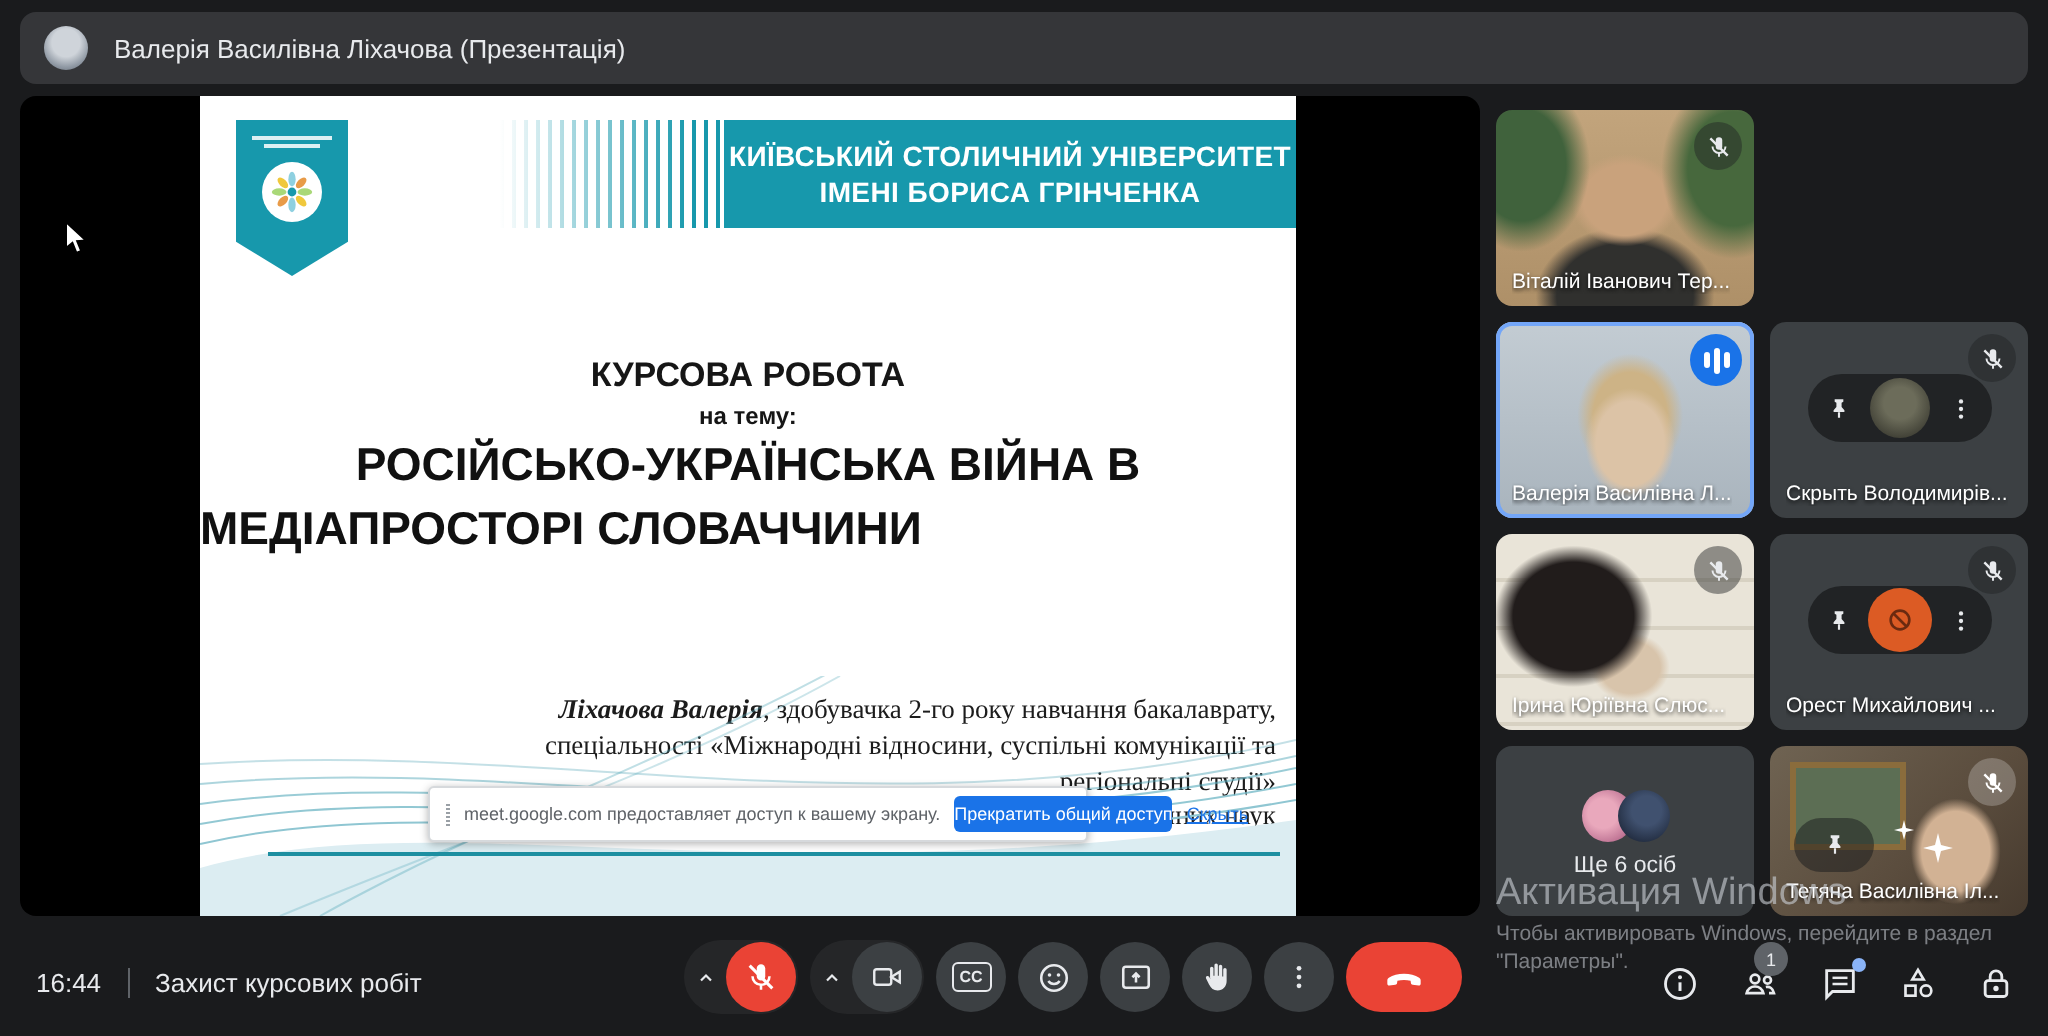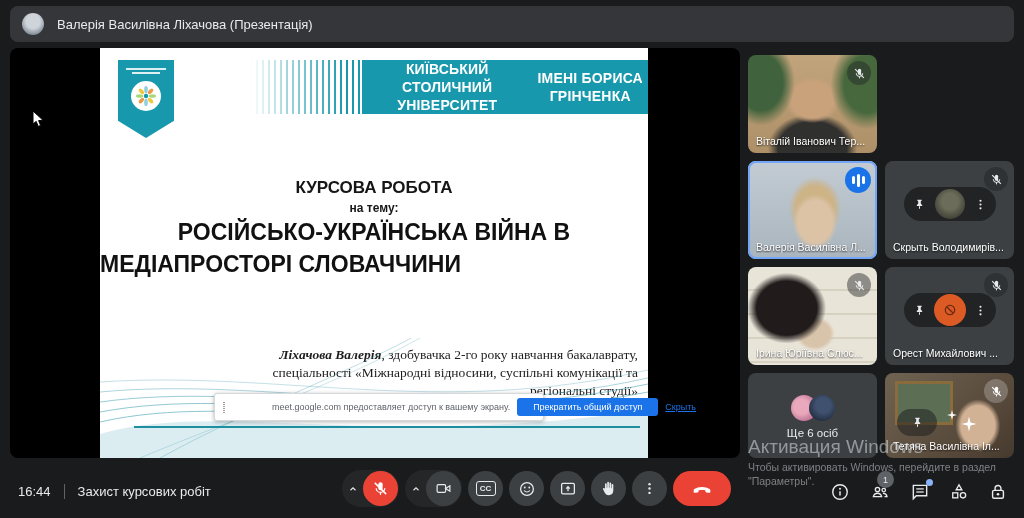--- a/index.html
+++ b/index.html
@@ -23,21 +23,21 @@
   .logo .lg-text { margin-top:8px; width:40px; }
   .logo .lg-text i { display:block; height:2px; background:rgba(255,255,255,.85); margin-bottom:2px; }
   .logo .lg-circle { margin-top:5px; width:30px; height:30px; border-radius:50%; background:#fff;
     display:flex; align-items:center; justify-content:center; }
 
   .banner-stripes { position:absolute; left:150px; top:12px; width:112px; height:54px;
     background:repeating-linear-gradient(90deg, #1798ac 0 2px, #ffffff 2px 6px); }
   .banner-stripes::after { content:""; position:absolute; inset:0;
     background:linear-gradient(90deg, #ffffff 0%, rgba(255,255,255,0) 85%); }
   .banner { position:absolute; left:262px; top:12px; right:0; height:54px; background:#1798ac;
-    color:#fff; display:flex; flex-direction:row; align-items:center; justify-content:center;
+    color:#fff; display:flex; flex-direction:column; align-items:center; justify-content:center;
     font-weight:bold; font-size:14px; line-height:1.3; letter-spacing:.2px; text-align:center; }
 
   .work-type   { position:absolute; left:0; right:0; top:130px; text-align:center; font-size:17px; font-weight:bold; color:#161616; }
   .topic-label { position:absolute; left:0; right:0; top:153px; text-align:center; font-size:12px; font-weight:bold; color:#161616; }
   .title-1 { position:absolute; left:0; right:0; top:171px; text-align:center; font-size:23px; font-weight:bold; color:#111; }
   .title-2 { position:absolute; left:0; right:0; top:203px; text-align:left; font-size:23px; font-weight:bold; color:#111; }
 
   .author-block { position:absolute; right:10px; top:298px; width:480px; text-align:right;
     font-family:"Liberation Serif", serif; font-size:13.5px; color:#1c1c1c; line-height:1.32; }
   .author-bold { font-weight:bold; font-style:italic; }
@@ -45,23 +45,23 @@
     font-size:13.5px; color:#1c1c1c; }
 
   .slide-rule { position:absolute; left:34px; right:8px; top:378px; height:2px; background:#1d8fa1; z-index:3; }
   .slide-waves { position:absolute; left:0; bottom:0; z-index:1; }
 
   
   .share-banner { position:absolute; left:114px; top:345px; width:330px; height:28px; z-index:5;
     background:#fff; border:1px solid #d6d9dc; border-radius:3px; box-shadow:0 1px 4px rgba(0,0,0,.3);
     display:flex; align-items:center; gap:7px; padding:0 8px; }
   .drag-dots { width:4px; height:11px; border-left:1.5px dotted #9aa0a6; border-right:1.5px dotted #9aa0a6; }
-  .share-msg { font-size:9px; color:#5f6368; white-space:nowrap;margin-left:40px; }
+  .share-msg { font-size:9px; color:#5f6368; white-space:nowrap; }
   .stop-share-btn { background:#1a73e8; color:#fff; font-size:9px; border:none; border-radius:3px;
-    padding:4px 16px; white-space:nowrap; cursor:pointer; }
+    padding:4px 0; white-space:nowrap; cursor:pointer; }
   .hide-link { font-size:9px; color:#1a73e8; text-decoration:underline; white-space:nowrap; cursor:pointer; }
 
   .mouse-cursor { position:absolute; left:22px; top:62px; z-index:9; }
 
   
   .grid { position:absolute; left:748px; top:55px; width:266px; height:403px; }
   .tile { position:absolute; width:129px; height:98px; border-radius:8px; overflow:hidden; background:#3c4043; cursor:pointer; }
   .tile .pname { position:absolute; left:8px; bottom:6px; font-size:10.5px; color:#fff;
     text-shadow:0 1px 2px rgba(0,0,0,.8); white-space:nowrap; max-width:115px; overflow:hidden; }
   .mic-badge { position:absolute; top:6px; right:6px; width:24px; height:24px; border-radius:50%;

